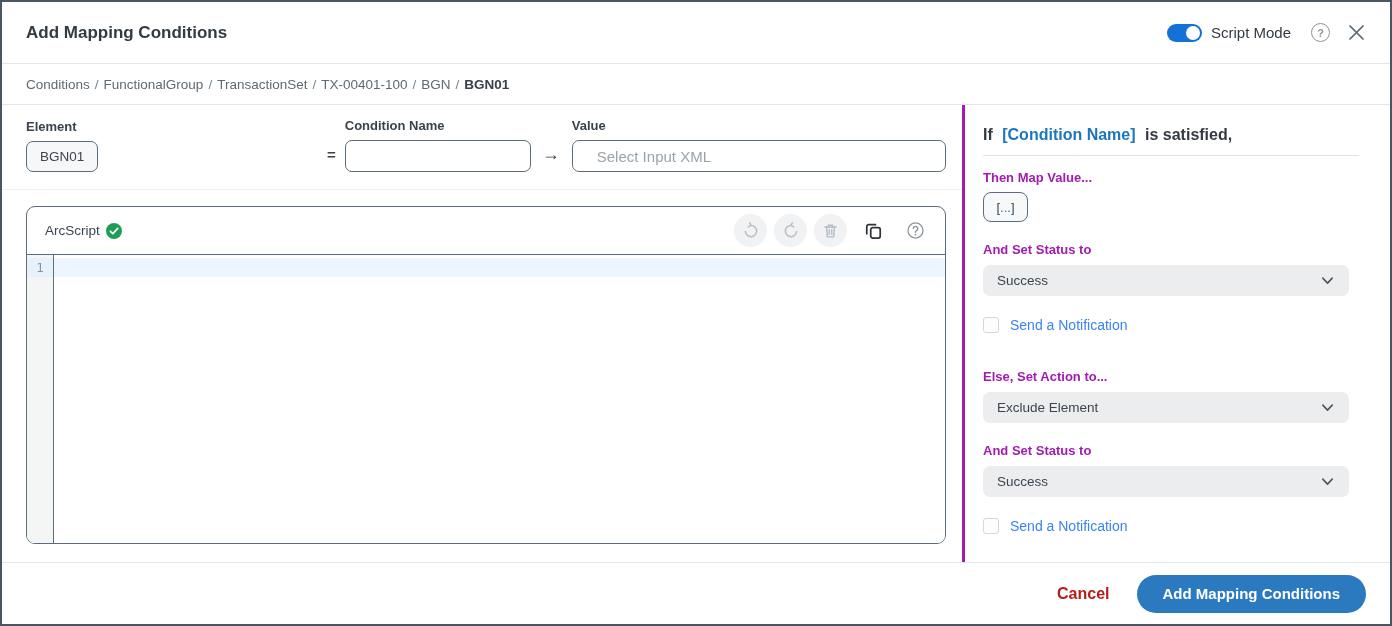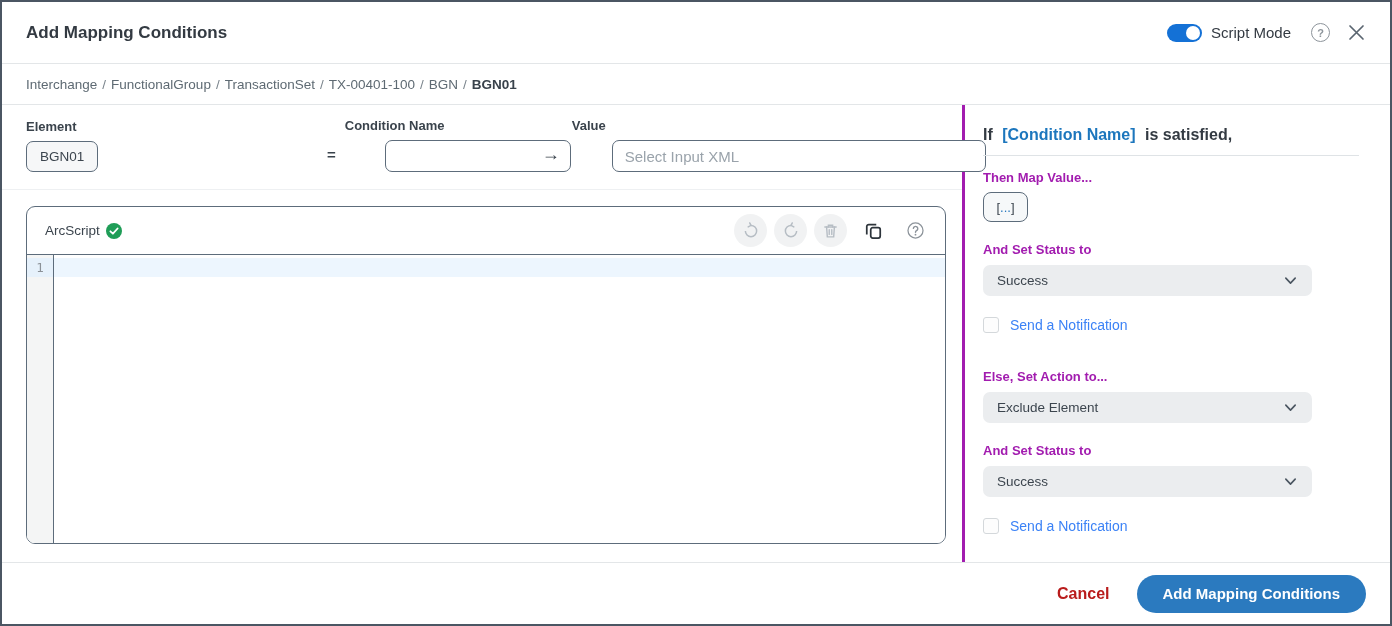--- a/index.html
+++ b/index.html
@@ -69,22 +69,22 @@
     padding: 7px 13px; font-size: 13.5px; color: #3c454e;
     border: 1px solid #5d6c7b; border-radius: 7px; background: #f6f7f8;
   }
   .op { font-size: 15px; color: #39424b; }
   .op-eq { margin: 0 9px 9px 0; font-weight: bold; }
   .op-arrow { margin: 0 12px 7px 11px; font-size: 18px; color: #39424b; }
   .fgroup-cond { width: 186px; }
   .fgroup-value { flex: 1; }
   .tinput {
     height: 32px; border: 1px solid #5d6c7b; border-radius: 7px;
-    font-size: 15px; padding: 0 12px; color: #333a42; width: 100%;
-    font-family: "Liberation Sans", sans-serif; outline: none; background: #fff; margin-left: 40px;
+    font-size: 15px; padding: 0 24px; color: #333a42; width: 100%;
+    font-family: "Liberation Sans", sans-serif; outline: none; background: #fff;
   }
   .tinput::placeholder { color: #9aa3ab; }
 
   
   .editor {
     flex: 1; margin: 16px 16px 18px 24px;
     border: 1px solid #5d6c7b; border-radius: 9px;
     display: flex; flex-direction: column; overflow: hidden; min-height: 0;
   }
   .ed-hdr { height: 47px; flex: 0 0 47px; display: flex; align-items: center; padding: 0 13px 0 18px; }
@@ -121,21 +121,21 @@
     margin-top: 7px; width: 45px; height: 30px;
     border: 1px solid #5d6c7b; border-radius: 8px; background: #f6f8f9;
     font-size: 13px; color: #3c454e; cursor: pointer;
     display: inline-flex; align-items: center; justify-content: center;
     font-family: "Liberation Sans", sans-serif;
   }
   .map-btn .dots { color: #2b7abf; }
   .mt-label { margin-top: 20px; }
   .mt-label-lg { margin-top: 36px; }
   .dropdown {
-    margin-top: 8px; height: 31px; width: 329px;
+    margin-top: 8px; height: 31px; width: 366px;
     background: #ebedef; border-radius: 7px;
     display: flex; align-items: center; padding: 0 14px;
     font-size: 13.5px; color: #3c454e; cursor: pointer;
   }
   .dropdown .dd-value { flex: 1; }
   .dropdown .chev { display: inline-flex; }
   .check-row { margin-top: 21px; display: flex; align-items: center; cursor: pointer; }
   .checkbox {
     width: 16px; height: 16px; border: 1px solid #d4d8db; border-radius: 3px;
     background: #fdfdfd; margin-right: 11px; flex: 0 0 auto;
@@ -176,21 +176,21 @@
       <span class="qmark">?</span>
       <span class="close-x">
         <svg width="19" height="19" viewBox="0 0 19 19">
             <path d="M3 3 L16 16 M16 3 L3 16" stroke="#5a6570" stroke-width="1.7" stroke-linecap="round"></path>
           </svg>
       </span>
     </div>
   </div>
 
   <div class="breadcrumb" id="breadcrumb">
-      <span class="crumb">Interchange</span>
+      <span class="crumb">Conditions</span>
       <span class="crumb-sep">/</span>
       <span class="crumb">FunctionalGroup</span>
       <span class="crumb-sep">/</span>
       <span class="crumb">TransactionSet</span>
       <span class="crumb-sep">/</span>
       <span class="crumb">TX-00401-100</span>
       <span class="crumb-sep">/</span>
       <span class="crumb">BGN</span>
       <span class="crumb-sep">/</span>
       <span class="crumb last">BGN01</span>

